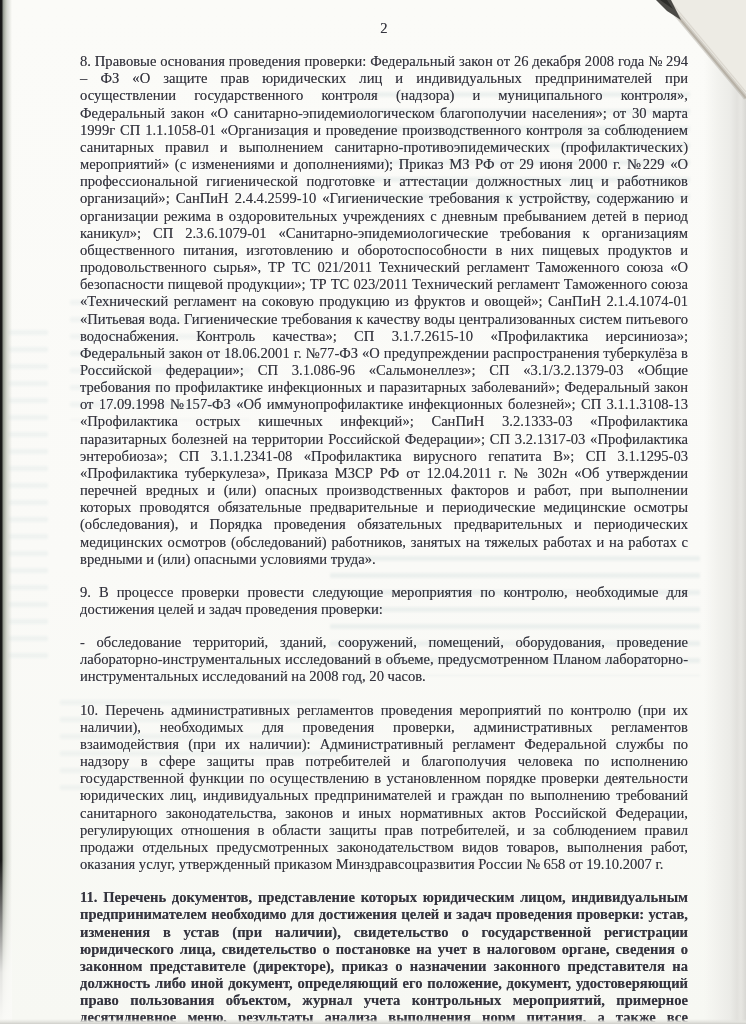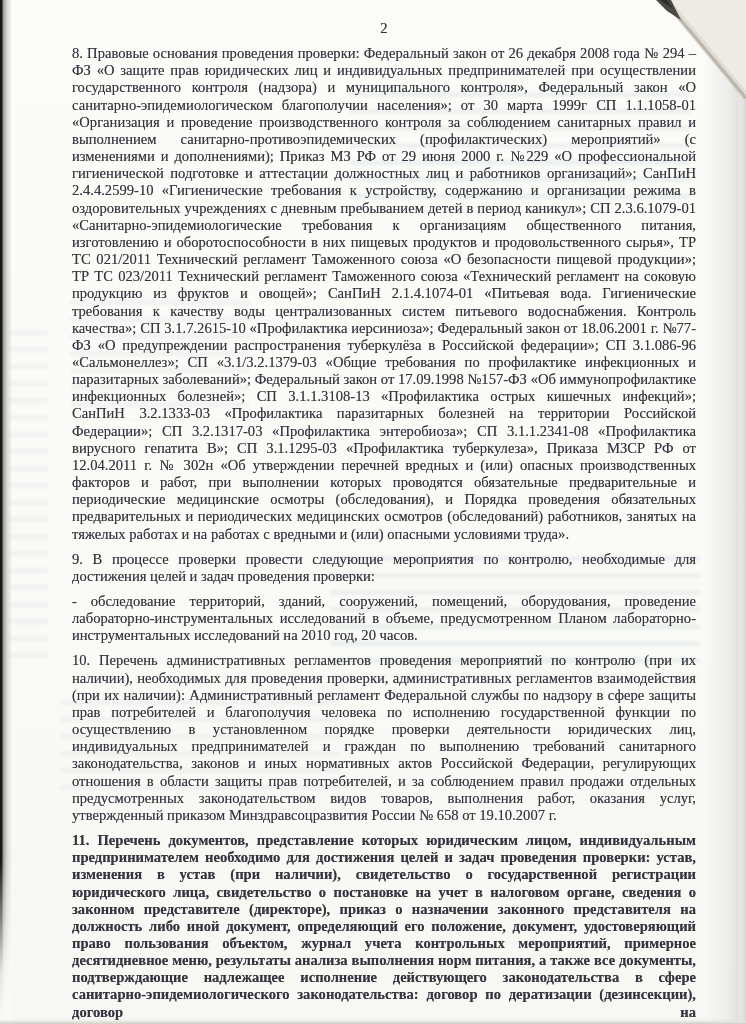--- a/index.html
+++ b/index.html
@@ -45,39 +45,39 @@
   .smudge.s5{left:2px;top:330px;width:46px;height:330px;opacity:.8;}
   
   .text-block{
     position:absolute;left:64px;top:20px;width:640px;
     color:var(--ink);
     font-size:14.6px;line-height:17.15px;
     text-align:justify;
     text-shadow:0 0 .4px rgba(53,53,63,.55);
   }
   .page-number{text-align:center;margin:0 0 4px 0;}
-  .text-block p{margin:8px;}
+  .text-block p{margin:16px;}
   .text-block p.stretch-last{text-align-last:justify;font-weight:bold;}
 </style>
 </head>
 <body>
 
 <div class="page">
 
   <div class="smudge s1"></div>
   <div class="smudge s2"></div>
   <div class="smudge s3"></div>
   <div class="smudge s4"></div>
   <div class="smudge s5"></div>
 
   <div class="text-block">
     <div class="page-number">2</div>
     <p>8. Правовые основания проведения проверки: Федеральный закон от 26 декабря 2008 года № 294 – ФЗ «О защите прав юридических лиц и индивидуальных предпринимателей при осуществлении государственного контроля (надзора) и муниципального контроля», Федеральный закон «О санитарно-эпидемиологическом благополучии населения»; от 30 марта 1999г СП 1.1.1058-01 «Организация и проведение производственного контроля за соблюдением санитарных правил и выполнением санитарно-противоэпидемических (профилактических) мероприятий» (с изменениями и дополнениями); Приказ МЗ РФ от 29 июня 2000 г. №229 «О профессиональной гигиенической подготовке и аттестации должностных лиц и работников организаций»; СанПиН 2.4.4.2599-10 «Гигиенические требования к устройству, содержанию и организации режима в оздоровительных учреждениях с дневным пребыванием детей в период каникул»; СП 2.3.6.1079-01 «Санитарно-эпидемиологические требования к организациям общественного питания, изготовлению и оборотоспособности в них пищевых продуктов и продовольственного сырья», ТР ТС 021/2011 Технический регламент Таможенного союза «О безопасности пищевой продукции»; ТР ТС 023/2011 Технический регламент Таможенного союза «Технический регламент на соковую продукцию из фруктов и овощей»; СанПиН 2.1.4.1074-01 «Питьевая вода. Гигиенические требования к качеству воды централизованных систем питьевого водоснабжения. Контроль качества»; СП 3.1.7.2615-10 «Профилактика иерсиниоза»; Федеральный закон от 18.06.2001 г. №77-ФЗ «О предупреждении распространения туберкулёза в Российской федерации»; СП 3.1.086-96 «Сальмонеллез»; СП «3.1/3.2.1379-03 «Общие требования по профилактике инфекционных и паразитарных заболеваний»; Федеральный закон от 17.09.1998 №157-ФЗ «Об иммунопрофилактике инфекционных болезней»; СП 3.1.1.3108-13 «Профилактика острых кишечных инфекций»; СанПиН 3.2.1333-03 «Профилактика паразитарных болезней на территории Российской Федерации»; СП 3.2.1317-03 «Профилактика энтеробиоза»; СП 3.1.1.2341-08 «Профилактика вирусного гепатита В»; СП 3.1.1295-03 «Профилактика туберкулеза», Приказа МЗСР РФ от 12.04.2011 г. № 302н «Об утверждении перечней вредных и (или) опасных производственных факторов и работ, при выполнении которых проводятся обязательные предварительные и периодические медицинские осмотры (обследования), и Порядка проведения обязательных предварительных и периодических медицинских осмотров (обследований) работников, занятых на тяжелых работах и на работах с вредными и (или) опасными условиями труда».</p>
     <p>9. В процессе проверки провести следующие мероприятия по контролю, необходимые для достижения целей и задач проведения проверки:</p>
-    <p>- обследование территорий, зданий, сооружений, помещений, оборудования, проведение лабораторно-инструментальных исследований в объеме, предусмотренном Планом лабораторно-инструментальных исследований на 2010 год, 20 часов.</p>
+    <p>- обследование территорий, зданий, сооружений, помещений, оборудования, проведение лабораторно-инструментальных исследований в объеме, предусмотренном Планом лабораторно-инструментальных исследований на 2008 год, 20 часов.</p>
     <p>10. Перечень административных регламентов проведения мероприятий по контролю (при их наличии), необходимых для проведения проверки, административных регламентов взаимодействия (при их наличии): Административный регламент Федеральной службы по надзору в сфере защиты прав потребителей и благополучия человека по исполнению государственной функции по осуществлению в установленном порядке проверки деятельности юридических лиц, индивидуальных предпринимателей и граждан по выполнению требований санитарного законодательства, законов и иных нормативных актов Российской Федерации, регулирующих отношения в области защиты прав потребителей, и за соблюдением правил продажи отдельных предусмотренных законодательством видов товаров, выполнения работ, оказания услуг, утвержденный приказом Минздравсоцразвития России № 658 от 19.10.2007 г.</p>
     <p class="stretch-last">11. Перечень документов, представление которых юридическим лицом, индивидуальным предпринимателем необходимо для достижения целей и задач проведения проверки: устав, изменения в устав (при наличии), свидетельство о государственной регистрации юридического лица, свидетельство о постановке на учет в налоговом органе, сведения о законном представителе (директоре), приказ о назначении законного представителя на должность либо иной документ, определяющий его положение, документ, удостоверяющий право пользования объектом, журнал учета контрольных мероприятий, примерное десятидневное меню, результаты анализа выполнения норм питания, а также все документы, подтверждающие надлежащее исполнение действующего законодательства в сфере санитарно-эпидемиологического законодательства: договор по дератизации (дезинсекции), договор на</p>
   </div>
 
   <div class="edge-left"></div>
   <div class="edge-right"></div>
   <div class="edge-bottom"></div>
 
   <div class="corner-fold">
     <svg width="96" height="112" viewBox="0 0 96 112">

